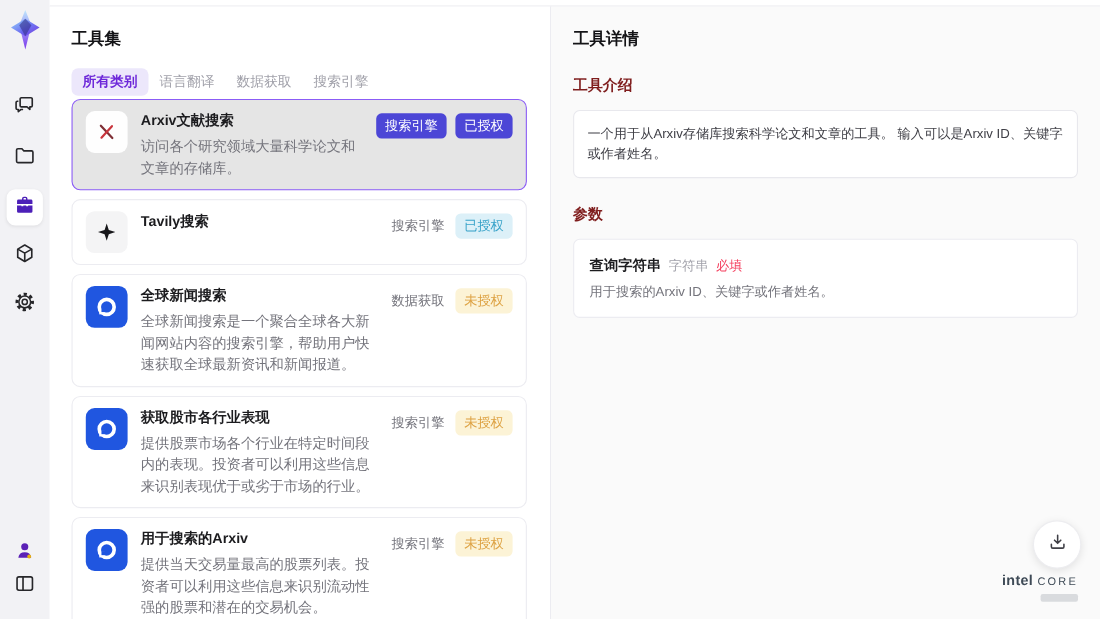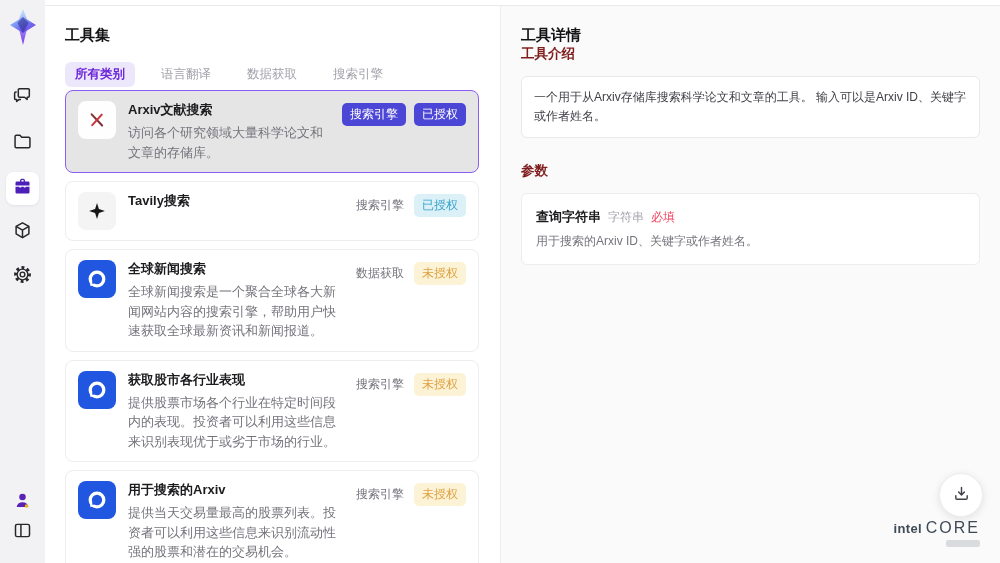--- a/index.html
+++ b/index.html
@@ -16,21 +16,21 @@
 
   
   .hairline-top { position:absolute; left:45px; right:0; top:5px; height:1px; background:#e9e9ee; }
   .divider-v { position:absolute; left:500px; top:6px; bottom:0; width:1px; background:#ececf1; }
 
   
   .panel-left { position:absolute; left:45px; top:6px; width:455px; bottom:0; background:#fff; }
   .panel-title { font-size:15px; font-weight:bold; color:#141417; }
   .panel-left .panel-title { position:absolute; left:20px; top:20px; }
 
-  .tabs { position:absolute; left:20px; top:56px; display:flex; gap:16px; align-items:center; }
+  .tabs { position:absolute; left:20px; top:56px; display:flex; align-items:center; }
   .tab { font-size:12.5px; color:#a1a1aa; padding:4px 10px; border-radius:6px; cursor:pointer; white-space:nowrap; }
   .tab.active { background:#ece7fb; color:#6d28d9; font-weight:bold; }
 
   .tool-list { position:absolute; left:20px; top:84px; width:414px; display:flex; flex-direction:column; gap:8px; }
   .tool-card { display:flex; gap:12px; background:#fff; border:1px solid #ececf1; border-radius:8px;
     padding:10px 12px; cursor:pointer; }
   .tool-card.selected { background:#e5e5e5; border-color:#8b5cf6; }
   .tool-icon { flex:none; width:38px; height:38px; border-radius:8px; display:flex;
     align-items:center; justify-content:center; }
   .tool-icon.bg-white { background:#fefefe; }
@@ -45,40 +45,40 @@
   .badge.plain { color:#74747c; padding:3px 2px; }
   .badge.auth-yes { background:#dcf0f8; color:#39a3c9; }
   .badge.auth-no  { background:#fcf3d6; color:#dda243; }
 
   .scrollbar { position:absolute; left:484px; top:88px; width:5px; height:422px;
     background:#c3c3c9; border-radius:3px; }
   .scroll-down-hint { position:absolute; left:477px; top:508px; font-size:11px; color:#3f3f46; }
 
   
   .panel-right { position:absolute; left:501px; top:6px; right:0; bottom:0; background:#fafafa; padding:20px 20px; }
-  .panel-right .panel-title { }
+  .panel-right .panel-title { margin-bottom:24px; }
   .section-heading { font-size:13.5px; font-weight:bold; color:#7f1d1d; margin-bottom:13px; }
   .intro-box { background:#fff; border:1px solid #e8e8ed; border-radius:6px; padding:11px 12px;
     font-size:12px; color:#3f3f46; line-height:1.6; margin-bottom:24px; }
   .param-card { background:#fff; border:1px solid #ececf1; border-radius:6px; padding:14px 14px; }
   .param-head { display:flex; align-items:baseline; gap:7px; margin-bottom:7px; }
   .param-name { font-size:13px; font-weight:bold; color:#1c1c1f; }
   .param-type { font-size:12px; color:#a1a1aa; }
   .param-required { font-size:12px; color:#f43f5e; }
   .param-desc { font-size:12px; color:#74747c; }
 
   
   .download-fab { position:absolute; right:17px; bottom:46px; width:44px; height:44px; border-radius:50%;
     background:#fff; border:1px solid #ededf0; box-shadow:0 2px 8px rgba(0,0,0,.10);
     display:flex; align-items:center; justify-content:center; cursor:pointer; z-index:6; }
   .download-fab svg { width:19px; height:19px; }
   .brand { position:absolute; right:20px; bottom:16px; text-align:right; z-index:6; color:#3e4a56; }
   .brand-line { font-size:13px; letter-spacing:.3px; }
   .brand-intel { font-weight:bold; }
-  .brand-core { font-size:16px; letter-spacing:2px; }
+  .brand-core { font-size:10px; letter-spacing:2px; }
   .brand-bar { display:block; margin:3px 0 0 auto; width:34px; height:7px; border-radius:2px; background:#d9dbde; }
 </style>
 </head>
 <body>
 
 <div class="rail">
   <div class="rail-logo">
     <svg viewBox="0 0 32 38">
       <defs>
         <linearGradient id="lgA" x1="0" y1="0" x2="1" y2="1">

